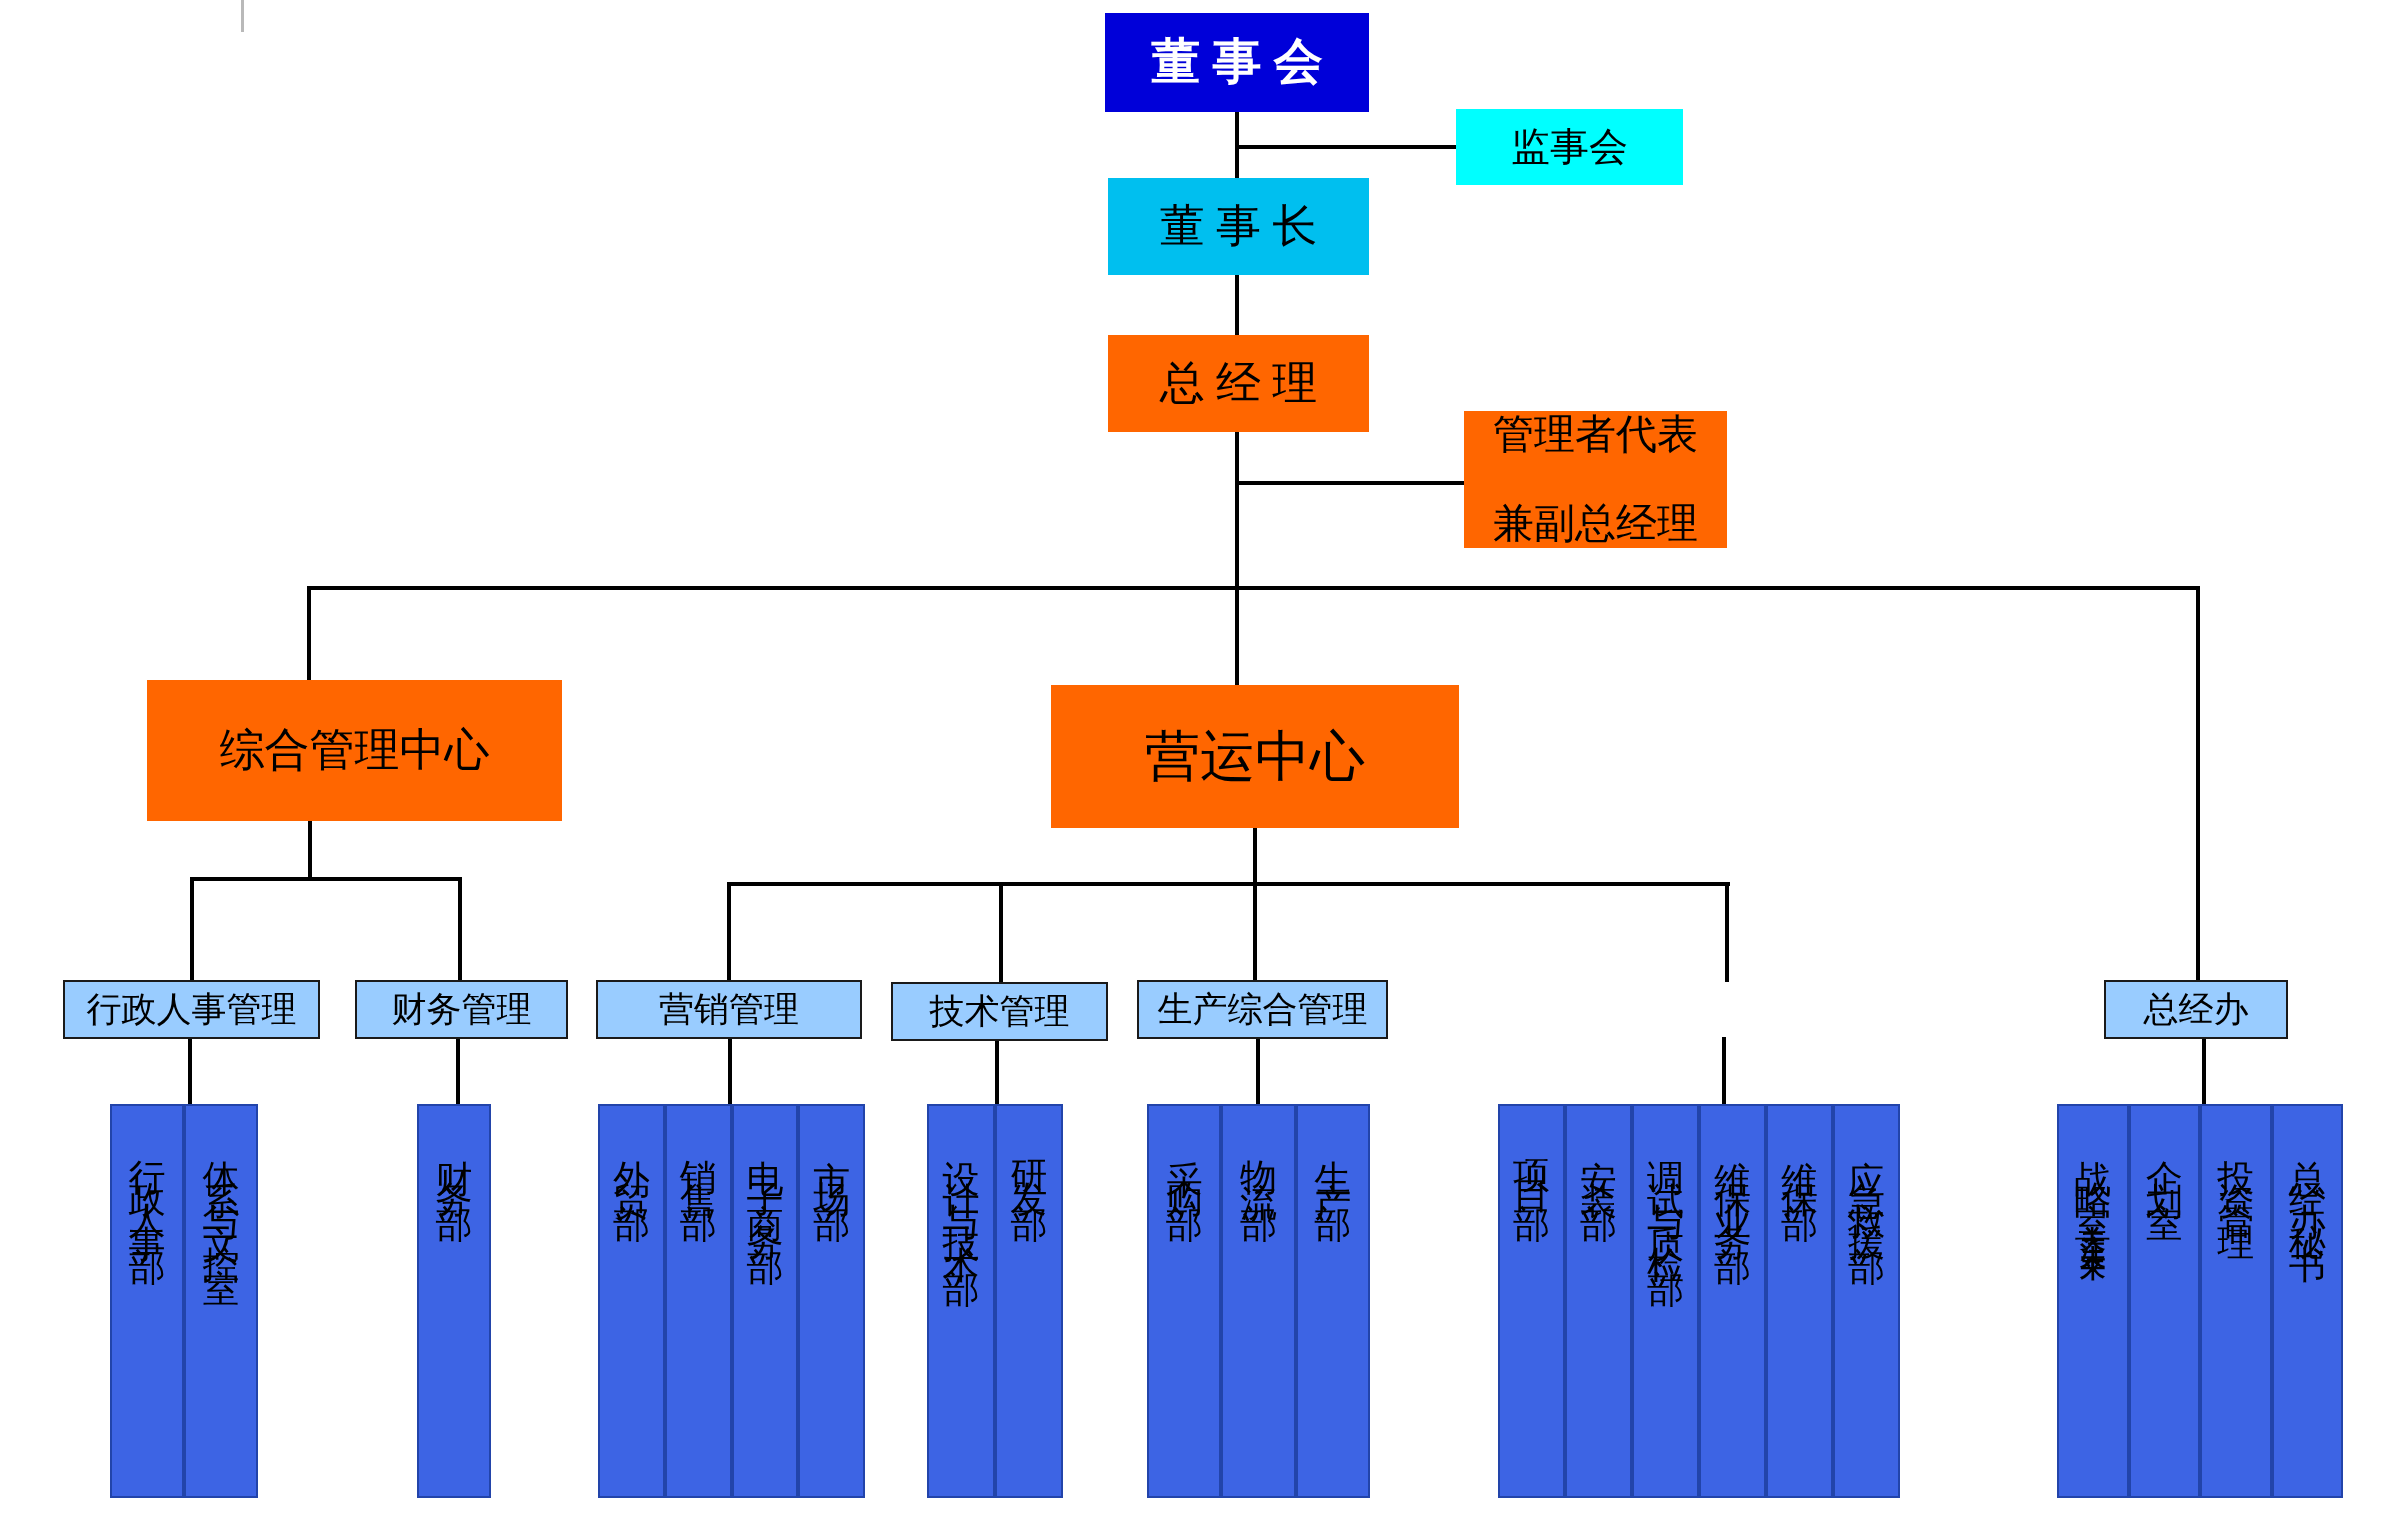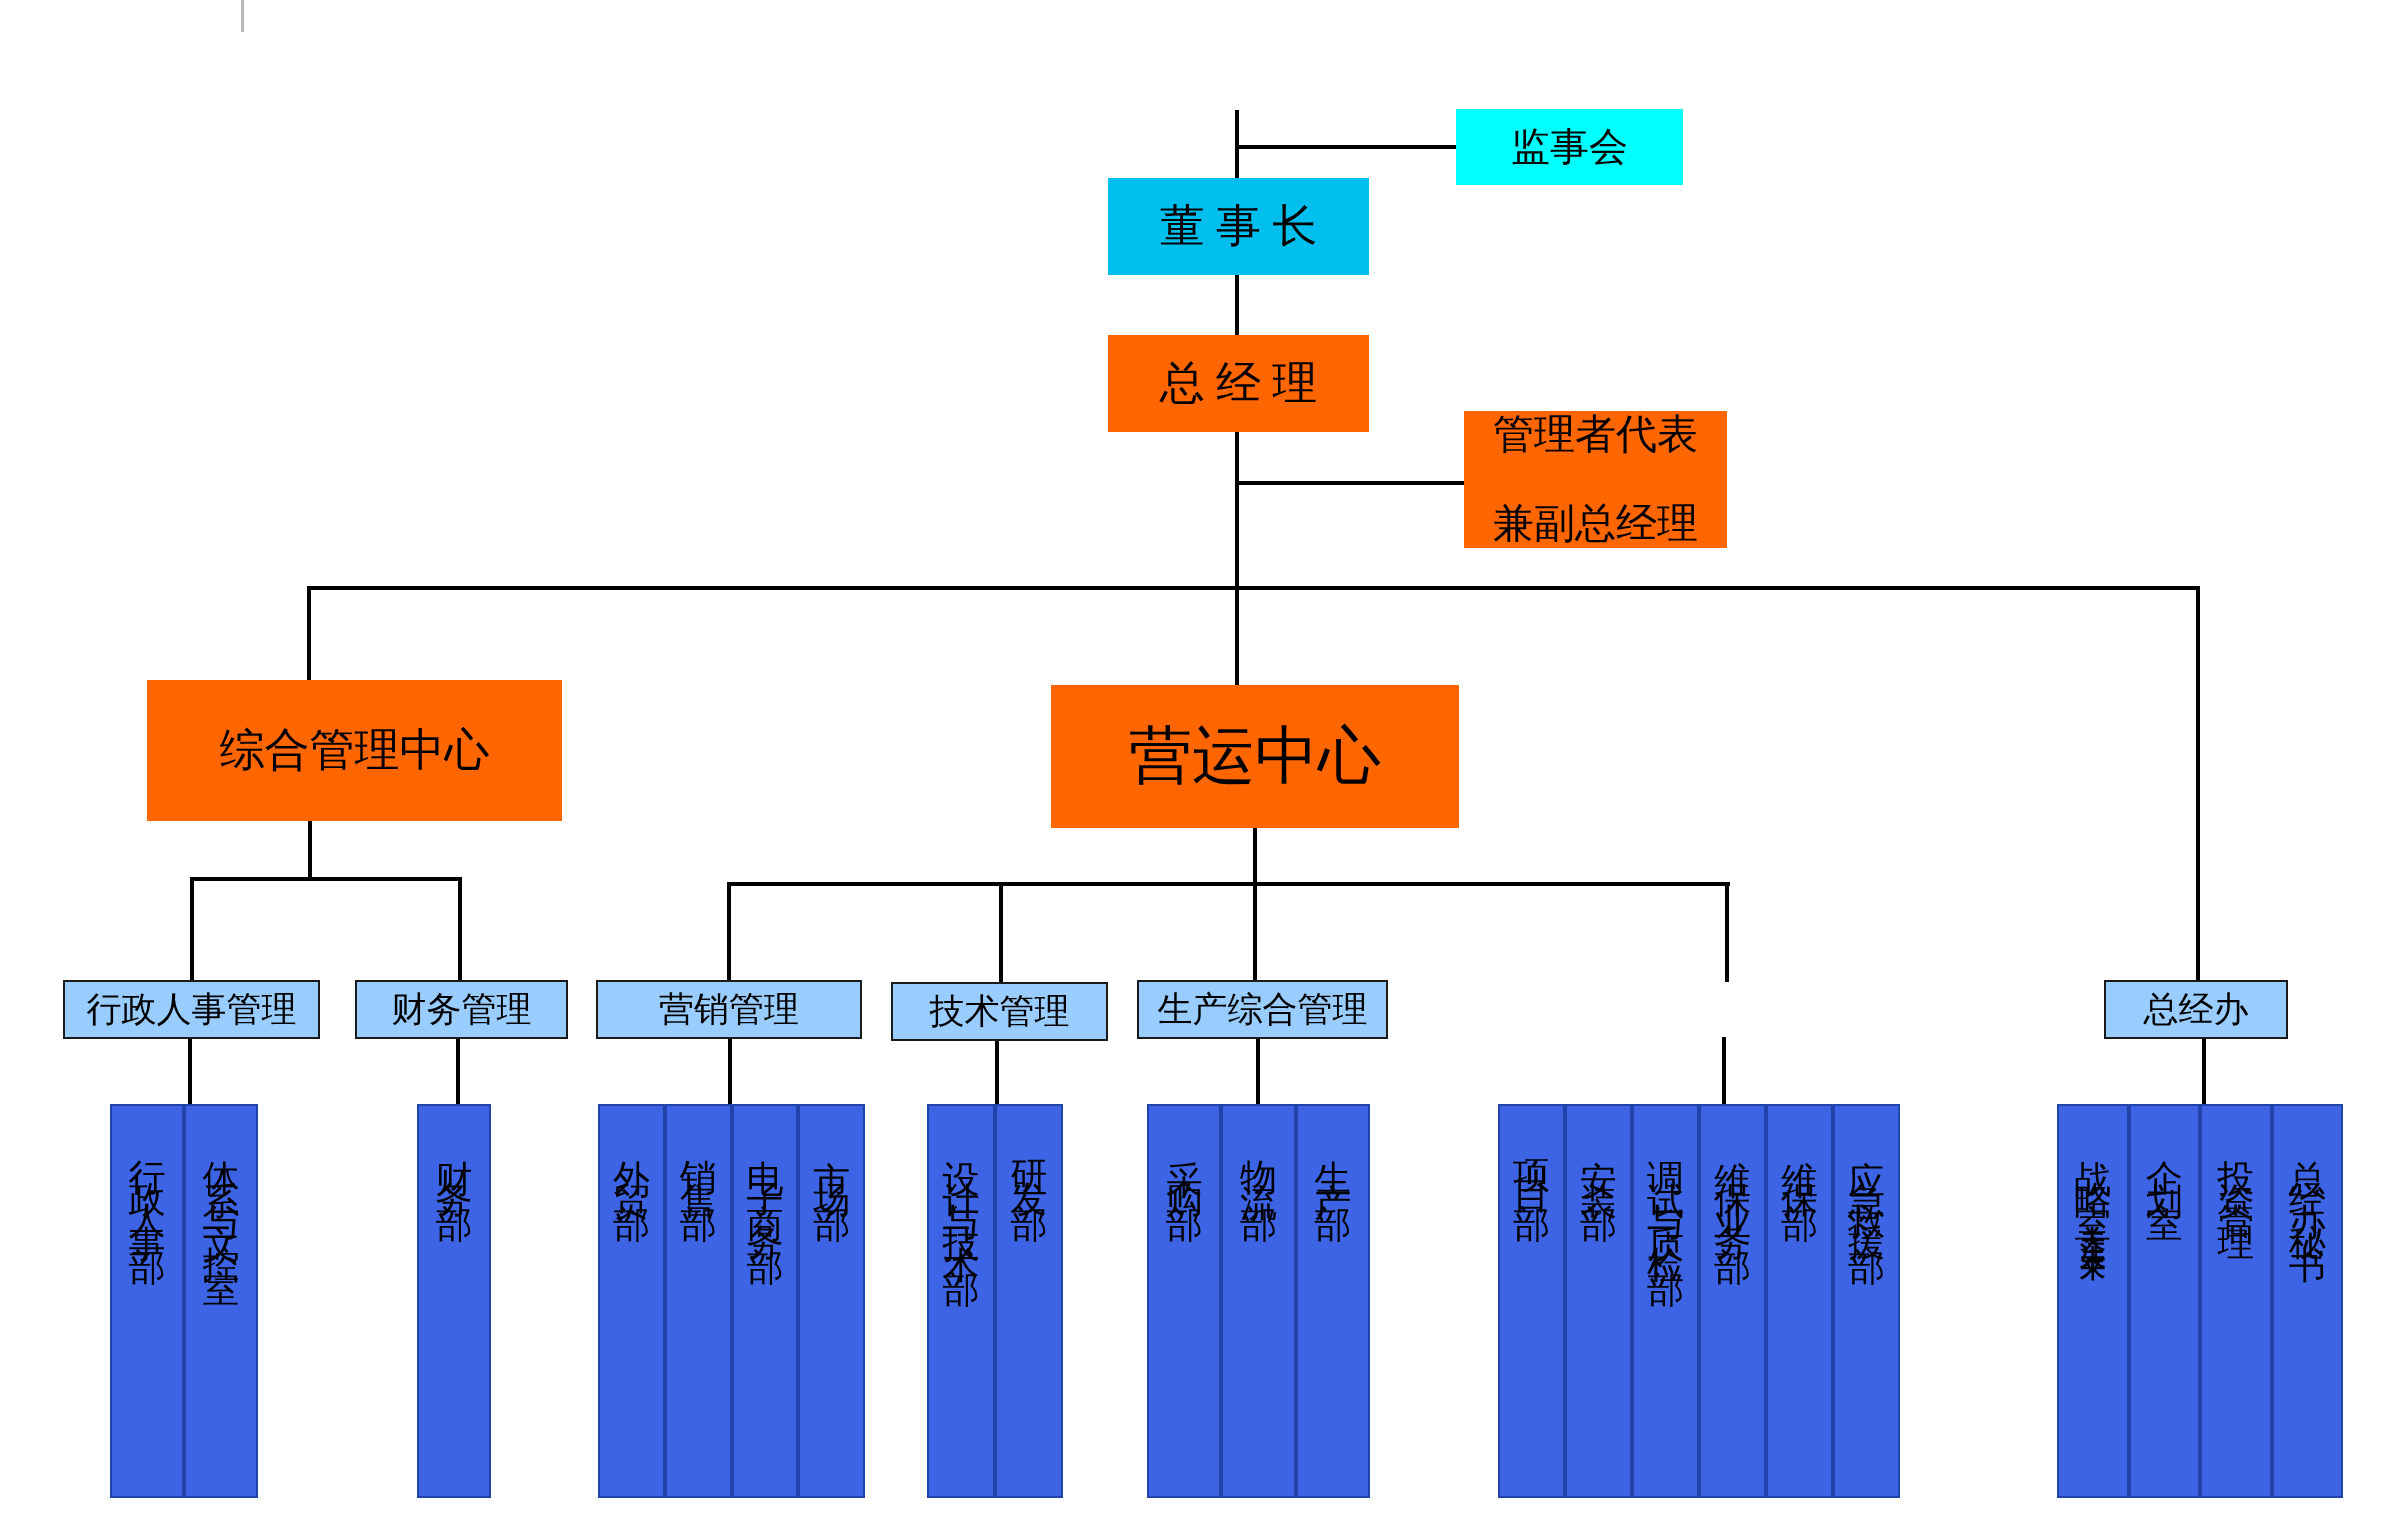--- a/index.html
+++ b/index.html
@@ -21,21 +21,21 @@
     text-align: center;
     line-height: 1.3;
   }
   .board      { background: #0000D9; color: #ffffff; font-size: 49px; font-weight: bold; }
   .supervisory{ background: #00FFFF; font-size: 39px; }
   .chairman   { background: #00BFEF; font-size: 45px; }
   .orange     { background: #FF6600; }
   .gm         { font-size: 45px; }
   .mgmtrep    { font-size: 41px; line-height: 1.55; flex-direction: column; }
   .center-admin { font-size: 45px; margin-left: 45px; }
-  .center-ops { font-size: 63px; }
+  .center-ops { font-size: 55px; }
   .branch {
     position: absolute;
     box-sizing: border-box;
     background: #99CCFF;
     border: 2px solid #1a1a1a;
     display: flex;
     align-items: center;
     justify-content: center;
     font-size: 35px;
   }
@@ -103,20 +103,23 @@
   <div class="line" style="left:1253px;top:882px;width:3.9px;height:100px;"></div>
   <div class="line" style="left:1725px;top:882px;width:3.9px;height:100px;"></div>
   <div class="line" style="left:188px;top:1037px;width:3.9px;height:69px;"></div>
   <div class="line" style="left:456px;top:1037px;width:3.9px;height:69px;"></div>
   <div class="line" style="left:728px;top:1037px;width:3.9px;height:69px;"></div>
   <div class="line" style="left:995px;top:1037px;width:3.9px;height:69px;"></div>
   <div class="line" style="left:1256px;top:1037px;width:3.9px;height:69px;"></div>
   <div class="line" style="left:1722px;top:1037px;width:3.9px;height:69px;"></div>
   <div class="line" style="left:2202px;top:1037px;width:3.9px;height:69px;"></div>
 
+  <div class="node board" style="left:1105px;top:12.7px;width:264px;height:99px;">
+    <span>董 事 会</span>
+  </div>
 
   <div class="node supervisory" style="left:1456px;top:109px;width:227px;height:76px;">
     <span>监事会</span>
   </div>
 
   <div class="node chairman" style="left:1108px;top:178px;width:261px;height:97px;">
     <span>董 事 长</span>
   </div>
 
   <div class="node orange gm" style="left:1108px;top:335px;width:261px;height:97px;">

